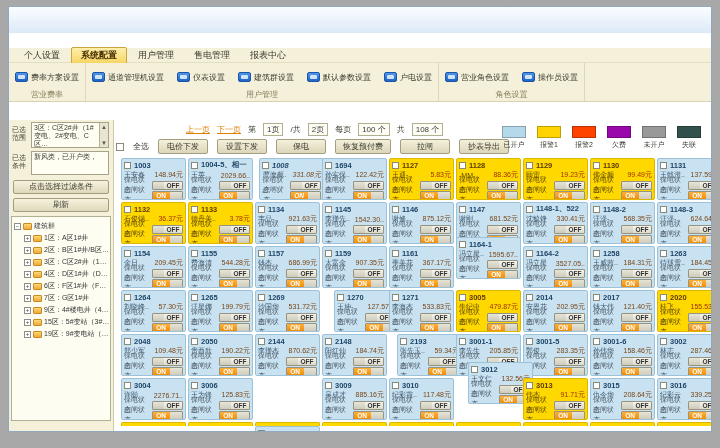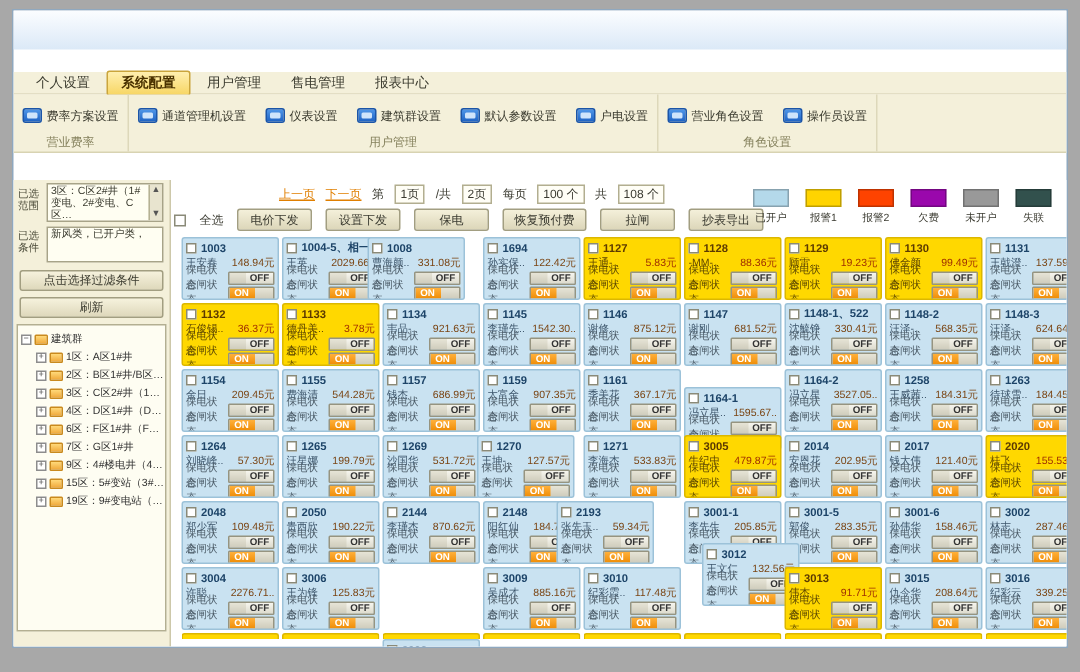--- a/index.html
+++ b/index.html
@@ -318,21 +318,21 @@
               </span>
             </div>
             <div class="c-line">
               <span class="clab">合闸状态</span>
               <span class="toggle">
                 <span class="seg son">ON</span>
                 <span class="seg blank"></span>
               </span>
             </div>
           </div>
-          <div class="card open" style="left: 124px; top: 0px;">
+          <div class="card open" style="left: 138px; top: 0px; font-style: italic;">
             <div class="c-head">
               <span class="cb"></span>
               <span class="cid">1008</span>
             </div>
             <div class="c-line">
               <span class="cname">曹海颜..</span>
               <span class="camt">331.08元</span>
             </div>
             <div class="c-line">
               <span class="clab">保电状态</span>
@@ -822,21 +822,21 @@
               </span>
             </div>
             <div class="c-line">
               <span class="clab">合闸状态</span>
               <span class="toggle">
                 <span class="seg son">ON</span>
                 <span class="seg blank"></span>
               </span>
             </div>
           </div>
-          <div class="card open" style="left: 335px; top: 100px;">
+          <div class="card open" style="left: 335px; top: 79px;">
             <div class="c-head">
               <span class="cb"></span>
               <span class="cid">1164-1</span>
             </div>
             <div class="c-line">
               <span class="cname">冯立星..</span>
               <span class="camt">1595.67..</span>
             </div>
             <div class="c-line">
               <span class="clab">保电状态</span>
@@ -990,21 +990,21 @@
               </span>
             </div>
             <div class="c-line">
               <span class="clab">合闸状态</span>
               <span class="toggle">
                 <span class="seg son">ON</span>
                 <span class="seg blank"></span>
               </span>
             </div>
           </div>
-          <div class="card open" style="left: 197px; top: 132px;">
+          <div class="card open" style="left: 213px; top: 132px;">
             <div class="c-head">
               <span class="cb"></span>
               <span class="cid">1270</span>
             </div>
             <div class="c-line">
               <span class="cname">王坤-..</span>
               <span class="camt">127.57元</span>
             </div>
             <div class="c-line">
               <span class="clab">保电状态</span>
@@ -1230,21 +1230,21 @@
               </span>
             </div>
             <div class="c-line">
               <span class="clab">合闸状态</span>
               <span class="toggle">
                 <span class="seg son">ON</span>
                 <span class="seg blank"></span>
               </span>
             </div>
           </div>
-          <div class="card open" style="left: 250px; top: 176px;">
+          <div class="card open" style="left: 276px; top: 176px;">
             <div class="c-head">
               <span class="cb"></span>
               <span class="cid">2193</span>
             </div>
             <div class="c-line">
               <span class="cname">张先玉..</span>
               <span class="camt">59.34元</span>
             </div>
             <div class="c-line">
               <span class="clab">保电状态</span>

